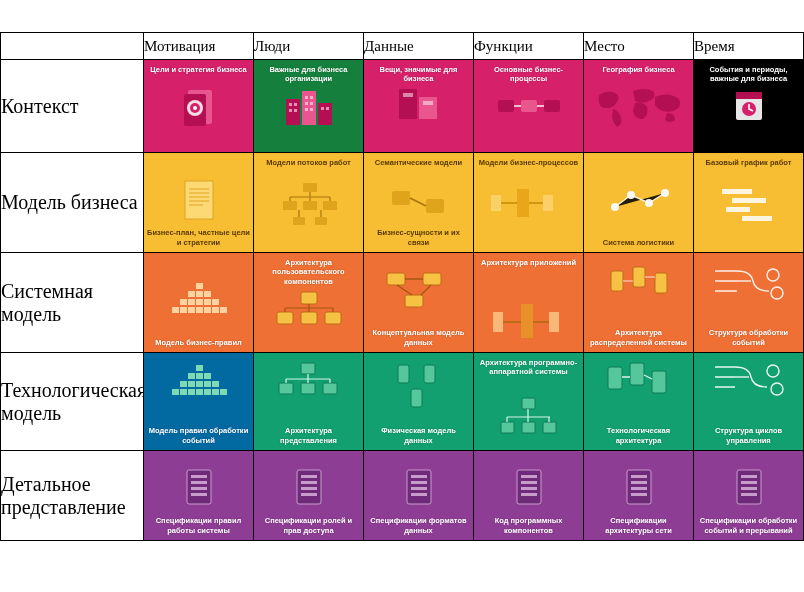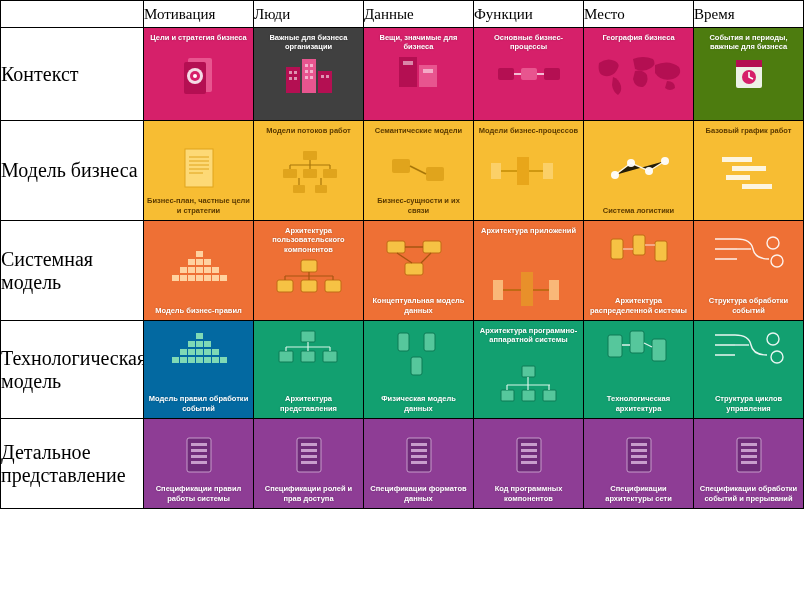--- a/index.html
+++ b/index.html
@@ -11,20 +11,21 @@
     font-family: "Liberation Serif", serif;
     width: 804px;
     height: 592px;
     overflow: hidden;
   }
   .matrix {
     width: 804px;
     height: 426px;
     border-collapse: collapse;
     table-layout: fixed;
+    margin-top: 32px;
   }
   .matrix td, .matrix th {
     border: 1px solid #000000;
     padding: 0;
     vertical-align: middle;
     overflow: hidden;
   }
   .col-head {
     font-size: 15px;
     font-weight: normal;
@@ -116,21 +117,21 @@
             <circle cx="19" cy="28" r="8" fill="#ffffff" opacity=".85"></circle>
             <circle cx="19" cy="28" r="5" fill="#d6206a"></circle>
             <circle cx="19" cy="28" r="2" fill="#ffffff"></circle>
           </svg>
         </div>
         <div class="cap top">Цели и стратегия бизнеса</div>
       </div>
     </td>
 
     <td>
-      <div class="cellbox" style="background:#404040">
+      <div class="cellbox" style="background:#15803d">
         <div class="art">
           <svg width="58" height="46" viewBox="0 0 58 46">
             <rect x="6" y="16" width="14" height="26" fill="#b40f52"></rect>
             <rect x="22" y="8" width="14" height="34" fill="#e8558f"></rect>
             <rect x="38" y="20" width="14" height="22" fill="#b40f52"></rect>
             <g fill="#ffffff" opacity=".55">
               <rect x="9" y="20" width="3" height="3"></rect>
                   <rect x="14" y="20" width="3" height="3"></rect>
               <rect x="9" y="26" width="3" height="3"></rect>
                   <rect x="14" y="26" width="3" height="3"></rect>
@@ -189,21 +190,21 @@
               <path d="M62 14 q14 -6 24 2 q4 8 -6 12 q-12 3 -18 -6z"></path>
               <path d="M74 30 q8 0 8 7 q-5 4 -10 0z"></path>
             </g>
           </svg>
         </div>
         <div class="cap top">География бизнеса</div>
       </div>
     </td>
 
     <td>
-      <div class="cellbox" style="background:#4d7c0f">
+      <div class="cellbox" style="background:#000000">
         <div class="art">
           <svg width="38" height="40" viewBox="0 0 38 40">
             <rect x="6" y="6" width="26" height="28" rx="2" fill="#ffffff" opacity=".9"></rect>
             <rect x="6" y="6" width="26" height="7" fill="#b40f52"></rect>
             <circle cx="19" cy="23" r="7" fill="#d6206a"></circle>
             <path d="M19 18 v5 l4 2" stroke="#ffffff" stroke-width="1.6" fill="none"></path>
           </svg>
         </div>
         <div class="cap top">События и периоды, важные для бизнеса</div>
       </div>

